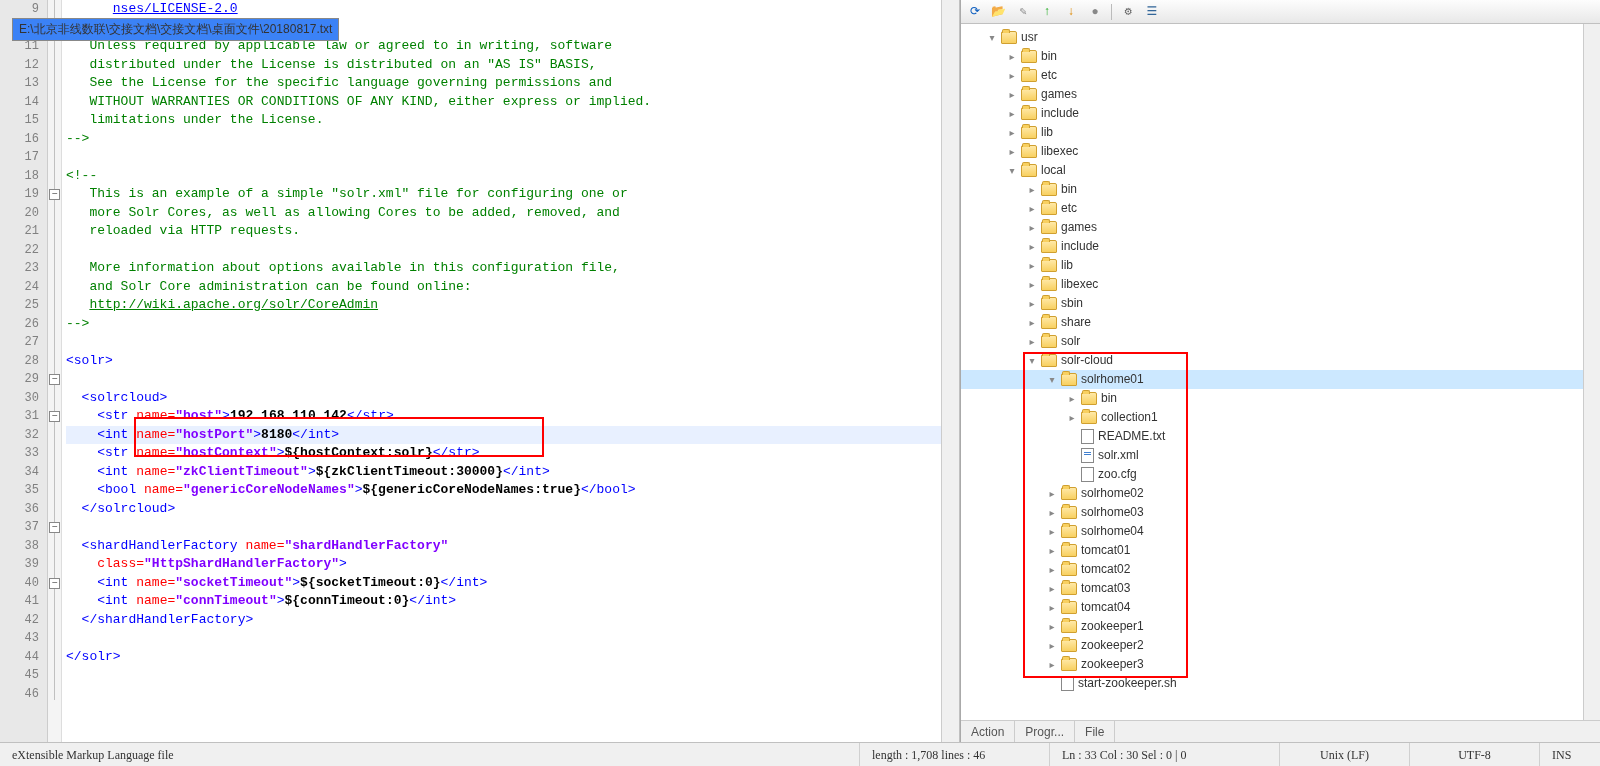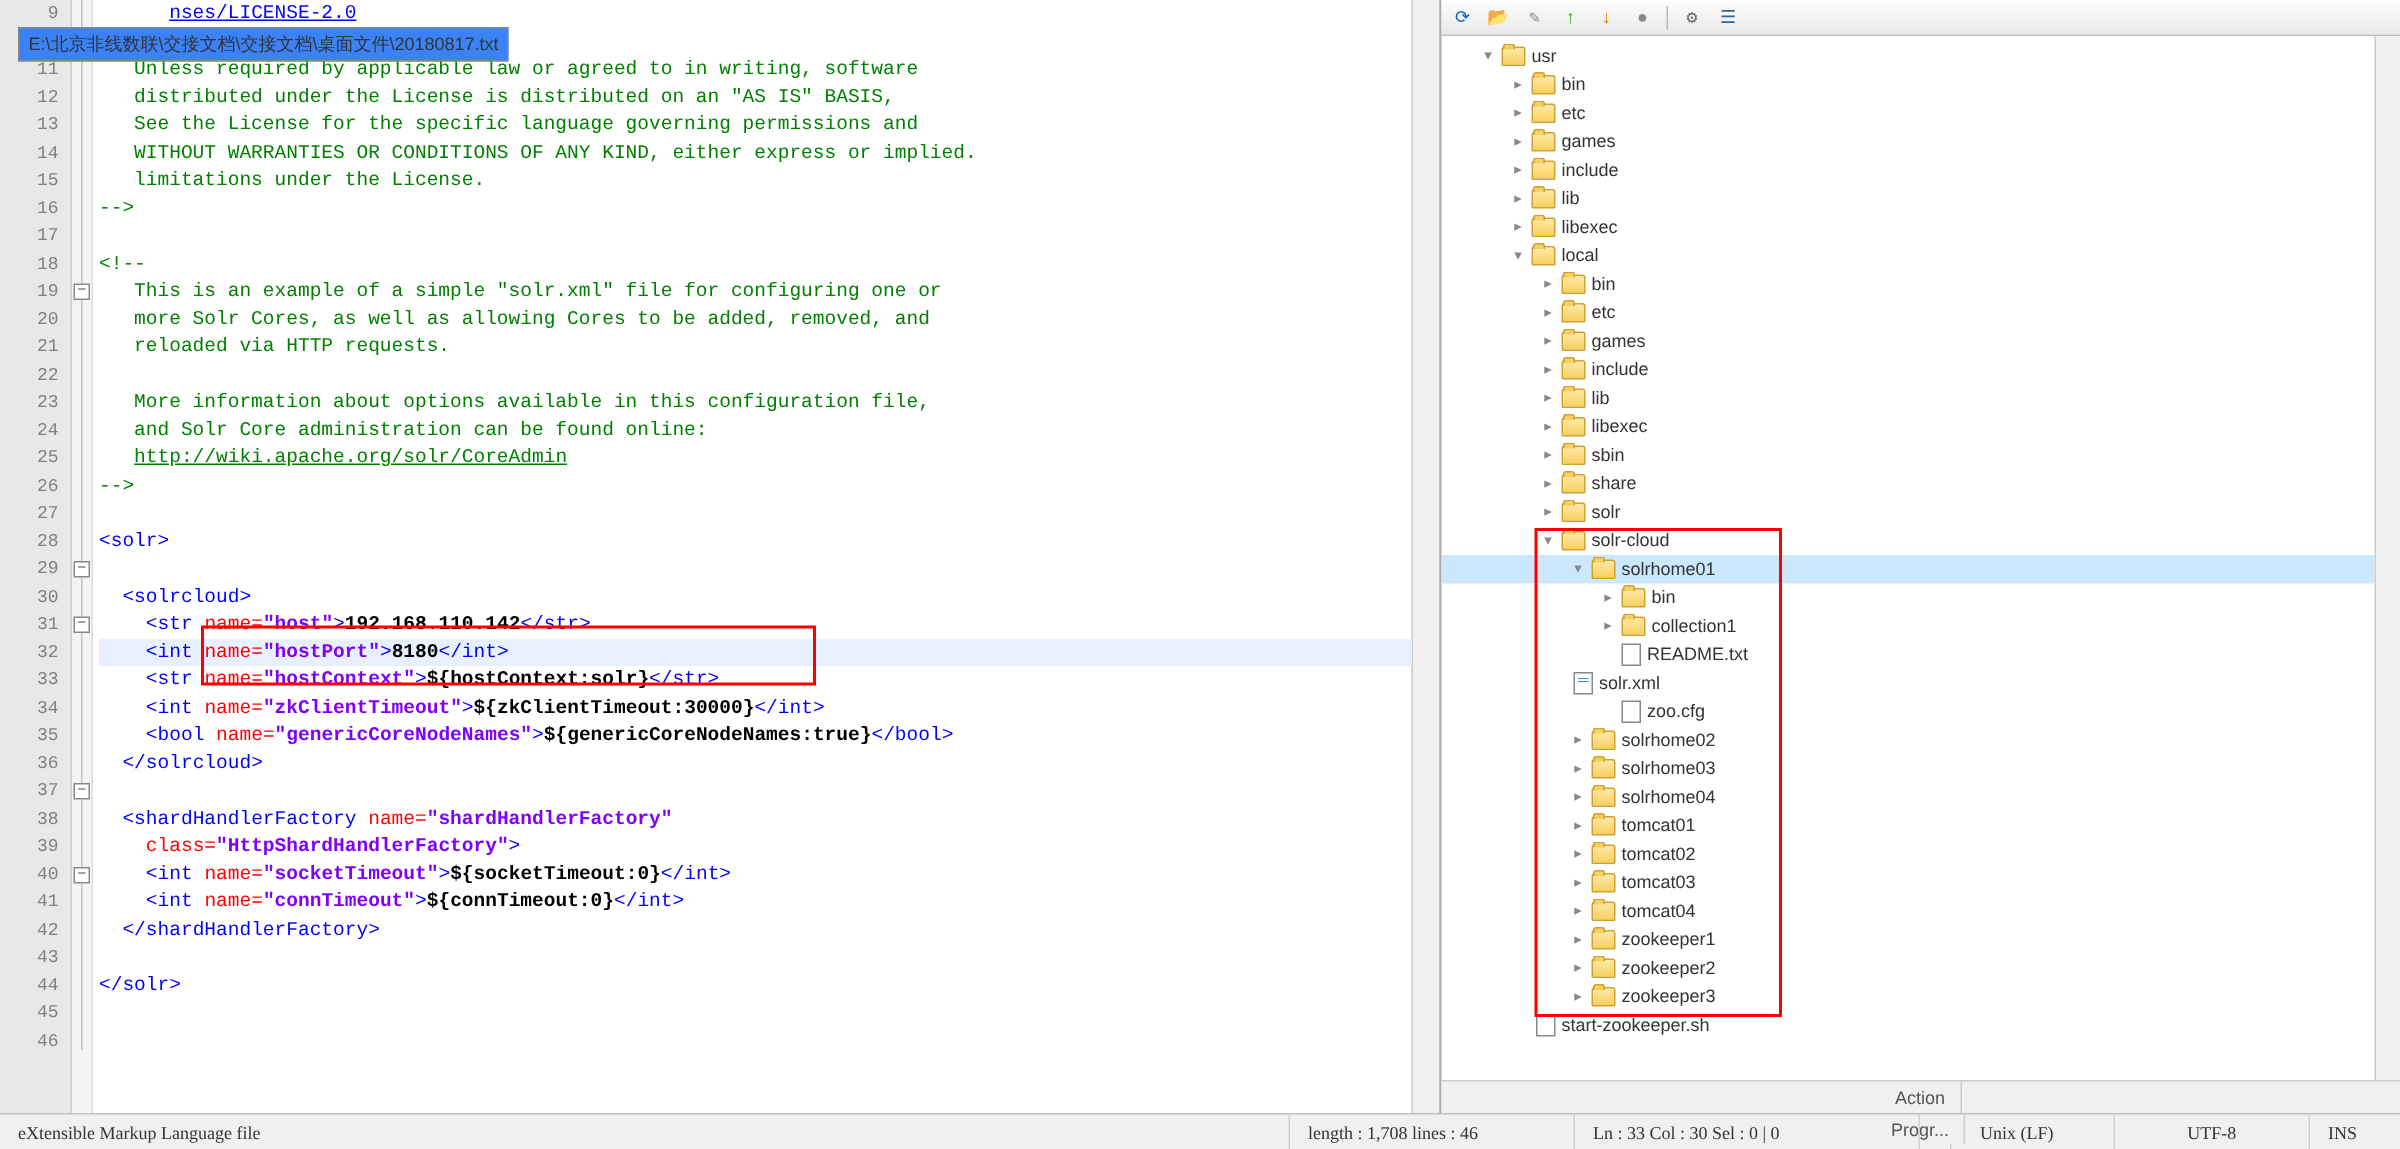--- a/index.html
+++ b/index.html
@@ -27,21 +27,21 @@
     .side-toolbar { height: 24px; background: linear-gradient(#fdfdfd, #e8e8e8); border-bottom: 1px solid #c0c0c0; display: flex; align-items: center; gap: 8px; padding: 0 6px; }
     .tb-ic { width: 16px; height: 16px; display: flex; align-items: center; justify-content: center; font-size: 12px; }
     .tree-area { flex: 1; overflow: auto; position: relative; padding: 4px 0; }
     .tree-row { height: 19px; line-height: 19px; display: flex; align-items: center; font-family: "Microsoft YaHei", Arial, sans-serif; font-size: 12px; color: #333; white-space: nowrap; }
     .tree-row.selected { background: #cce8ff; }
     .expander { width: 14px; text-align: center; color: #888; font-size: 10px; margin-right: 2px; }
     .folder-icon { width: 16px; height: 13px; background: linear-gradient(#ffe9a8, #f8d060); border: 1px solid #d0a030; border-radius: 2px 2px 1px 1px; margin-right: 4px; position: relative; }
     .folder-icon::before { content: ""; position: absolute; top: -3px; left: 0; width: 6px; height: 3px; background: #f8d060; border: 1px solid #d0a030; border-bottom: none; border-radius: 2px 2px 0 0; }
     .file-icon { width: 13px; height: 15px; background: #fff; border: 1px solid #888; margin-right: 4px; position: relative; }
     .file-icon.xml::after { content: ""; position: absolute; top: 2px; left: 2px; right: 2px; height: 4px; background: repeating-linear-gradient(0deg,#4080d0 0 1px,transparent 1px 2px); }
-    .side-tabs { height: 22px; background: #f0f0f0; border-top: 1px solid #ccc; display: flex; align-items: center; font-size: 12px; font-family: Arial; flex-direction: column; }
+    .side-tabs { height: 22px; background: #f0f0f0; border-top: 1px solid #ccc; display: flex; align-items: center; font-size: 12px; font-family: Arial; }
     .side-tab { padding: 0 10px; height: 100%; line-height: 22px; border-right: 1px solid #ccc; color: #555; }
     .side-vscroll { width: 17px; background: #f0f0f0; border-left: 1px solid #ccc; }
     .statusbar { height: 24px; width: 1600px; background: #f0f0f0; border-top: 1px solid #c0c0c0; display: flex; align-items: center; font-family: Liberation Serif, serif; font-size: 12px; color: #333; }
     .sb-cell { padding: 0 12px; border-right: 1px solid #d0d0d0; height: 100%; line-height: 24px; }
     .sb-flex { flex: 1; }
     .tree-scroll-wrap { display:flex; flex:1; overflow:hidden; }
     .fold-line { position: absolute; left: 6px; width: 1px; background: #c0c0c0; }
   </style>
 </head>
 <body>
@@ -259,21 +259,21 @@
           <div class="tree-row" style="padding-left: 104px;">
             <span class="expander">▸</span>
             <span class="folder-icon"></span>
             <span>collection1</span>
           </div>
           <div class="tree-row" style="padding-left: 104px;">
             <span class="expander"></span>
             <span class="file-icon"></span>
             <span>README.txt</span>
           </div>
-          <div class="tree-row" style="padding-left: 72px;">
+          <div class="tree-row" style="padding-left: 104px;">
             <span class="expander"></span>
             <span class="file-icon xml"></span>
             <span>solr.xml</span>
           </div>
           <div class="tree-row" style="padding-left: 104px;">
             <span class="expander"></span>
             <span class="file-icon"></span>
             <span>zoo.cfg</span>
           </div>
           <div class="tree-row" style="padding-left: 84px;">
@@ -319,21 +319,21 @@
           <div class="tree-row" style="padding-left: 84px;">
             <span class="expander">▸</span>
             <span class="folder-icon"></span>
             <span>zookeeper2</span>
           </div>
           <div class="tree-row" style="padding-left: 84px;">
             <span class="expander">▸</span>
             <span class="folder-icon"></span>
             <span>zookeeper3</span>
           </div>
-          <div class="tree-row" style="padding-left: 47px;">
+          <div class="tree-row" style="padding-left: 84px;">
             <span class="expander"></span>
             <span class="file-icon"></span>
             <span>start-zookeeper.sh</span>
           </div>
           <div class="red-box" style="left:62px; top:328px; width:165px; height:326px;"></div>
       </div>
       <div class="side-vscroll"></div>
     </div>
     <div class="side-tabs">
       <div class="side-tab">Action</div>

